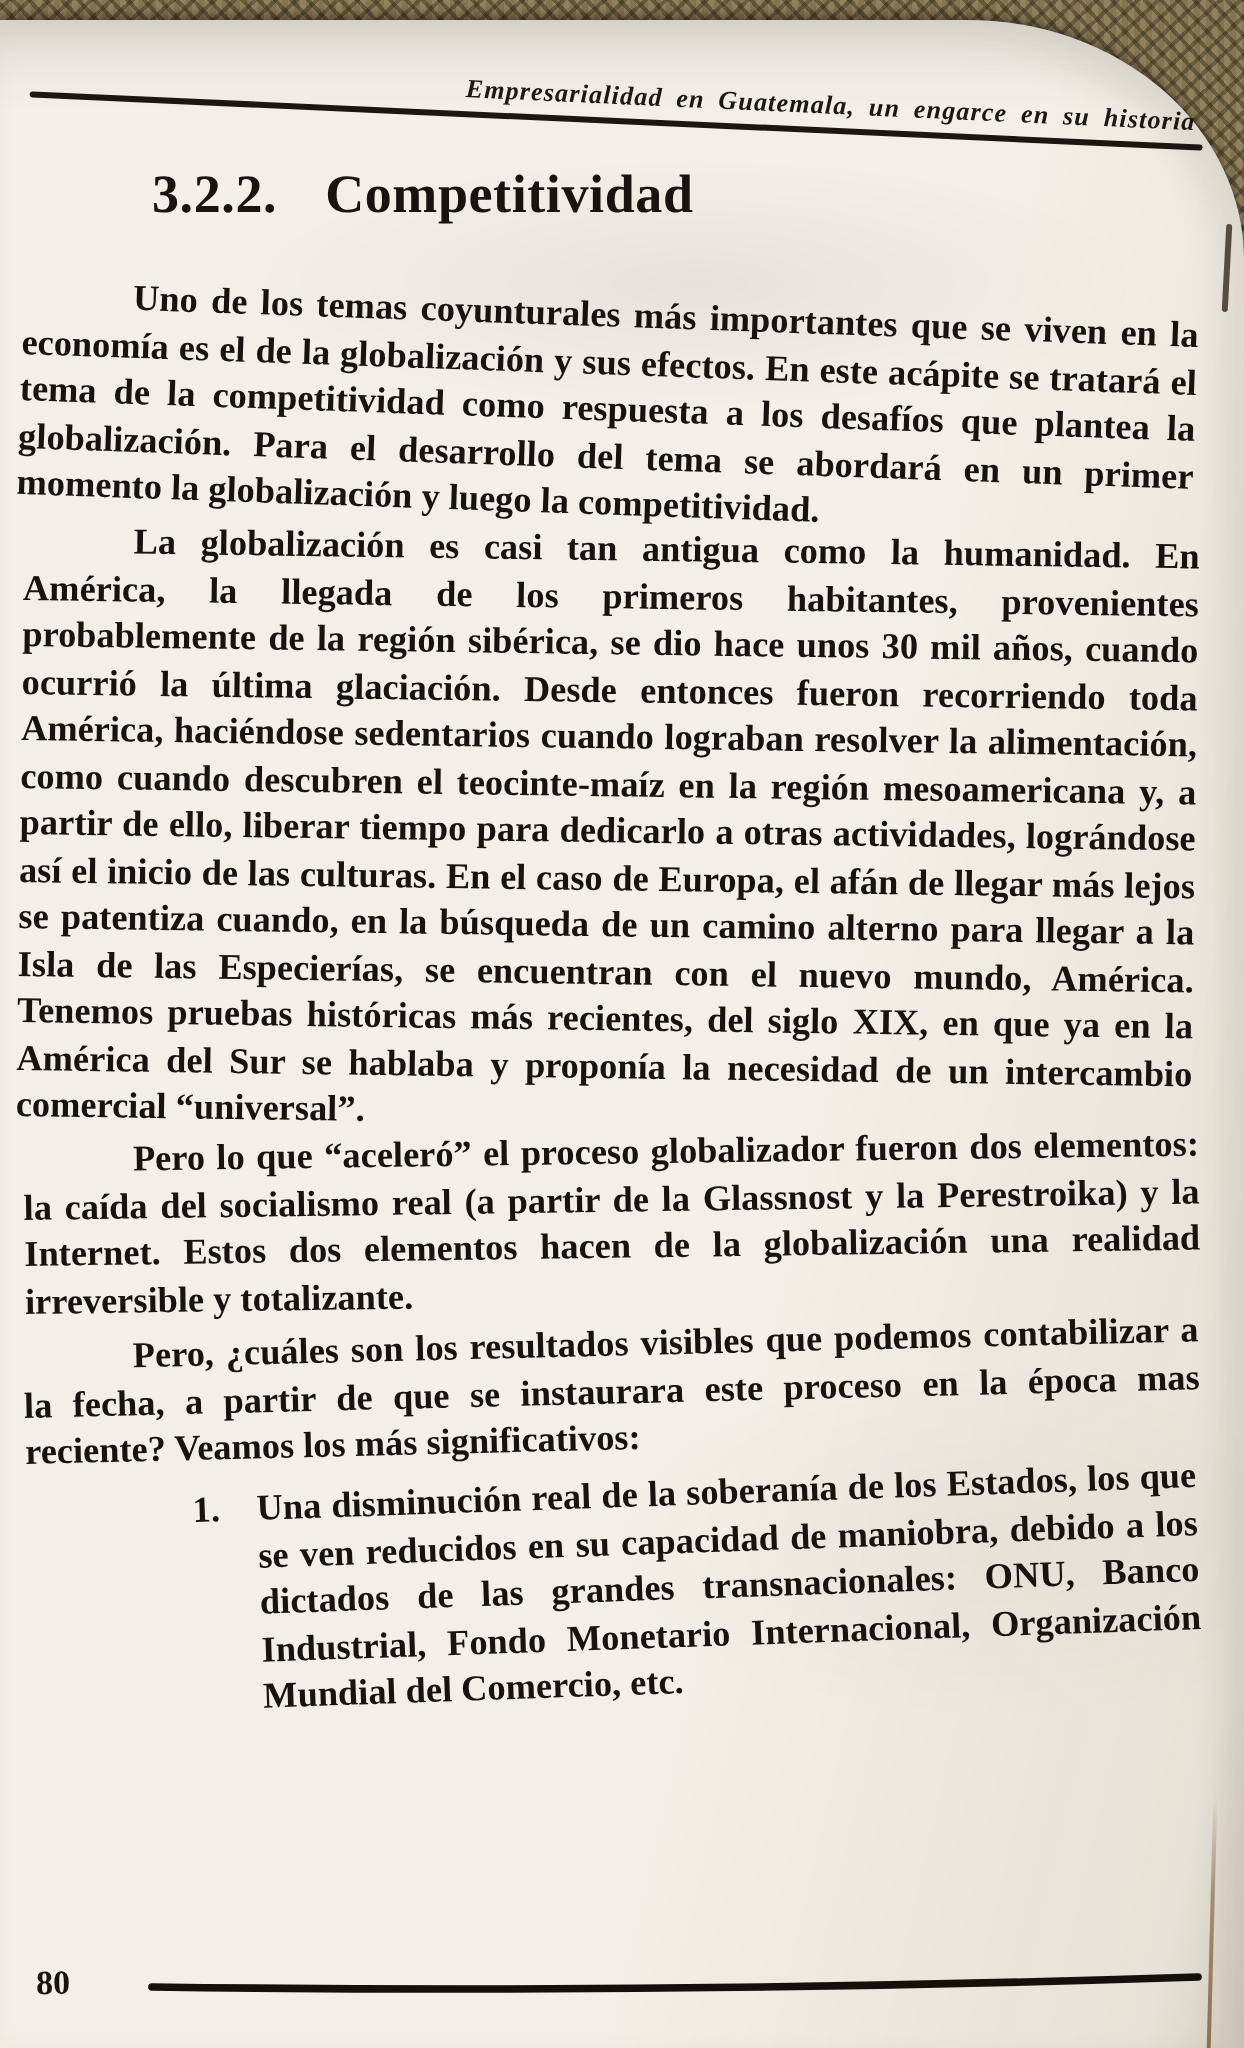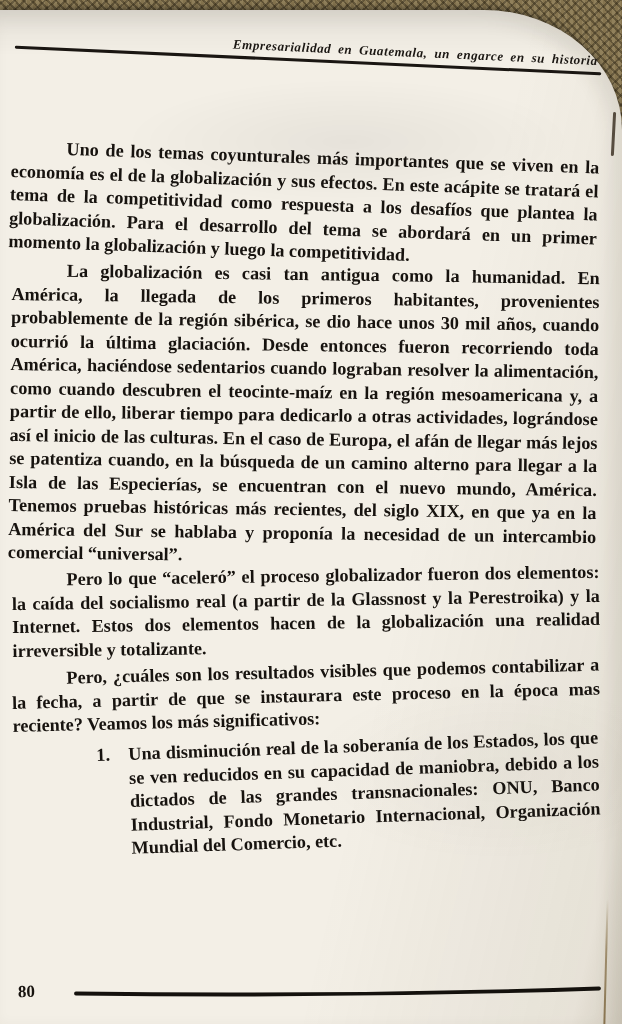--- a/index.html
+++ b/index.html
@@ -69,20 +69,23 @@
 <body>
 
 <div class="page">
   <div class="page-inner">
 
     <div class="running-header">
       <div class="rh-text">Empresarialidad en Guatemala, un engarce en su historia</div>
       <div class="rh-rule"></div>
     </div>
 
+    <div class="section-heading">
+      <span class="num">3.2.2.</span><span>Competitividad</span>
+    </div>
 
     <div class="body-text">
       <p class="p0">Uno de los temas coyunturales más importantes que se viven en la economía es el de la globalización y sus efectos. En este acápite se tratará el tema de la competitividad como respuesta a los desafíos que plantea la globalización. Para el desarrollo del tema se abordará en un primer momento la globalización y luego la competitividad.</p>
       <p class="p1">La globalización es casi tan antigua como la humanidad. En América, la llegada de los primeros habitantes, provenientes probablemente de la región sibérica, se dio hace unos 30 mil años, cuando ocurrió la última glaciación. Desde entonces fueron recorriendo toda América, haciéndose sedentarios cuando lograban resolver la alimentación, como cuando descubren el teocinte-maíz en la región mesoamericana y, a partir de ello, liberar tiempo para dedicarlo a otras actividades, lográndose así el inicio de las culturas. En el caso de Europa, el afán de llegar más lejos se patentiza cuando, en la búsqueda de un camino alterno para llegar a la Isla de las Especierías, se encuentran con el nuevo mundo, América.  Tenemos pruebas históricas más recientes, del siglo XIX, en que ya en la América del Sur se hablaba y proponía la necesidad de un intercambio comercial “universal”.</p>
       <p class="p2">Pero lo que “aceleró” el proceso globalizador fueron dos elementos: la caída del socialismo real (a partir de la Glassnost y la Perestroika) y la Internet. Estos dos elementos hacen de la globalización una realidad irreversible y totalizante.</p>
       <p class="p3">Pero, ¿cuáles son los resultados visibles que podemos contabilizar a la fecha, a partir de que se instaurara este proceso en la época mas reciente? Veamos los más significativos:</p>
 
       <div class="list">
         <div class="list-item">
           <span class="list-marker">1.</span>

